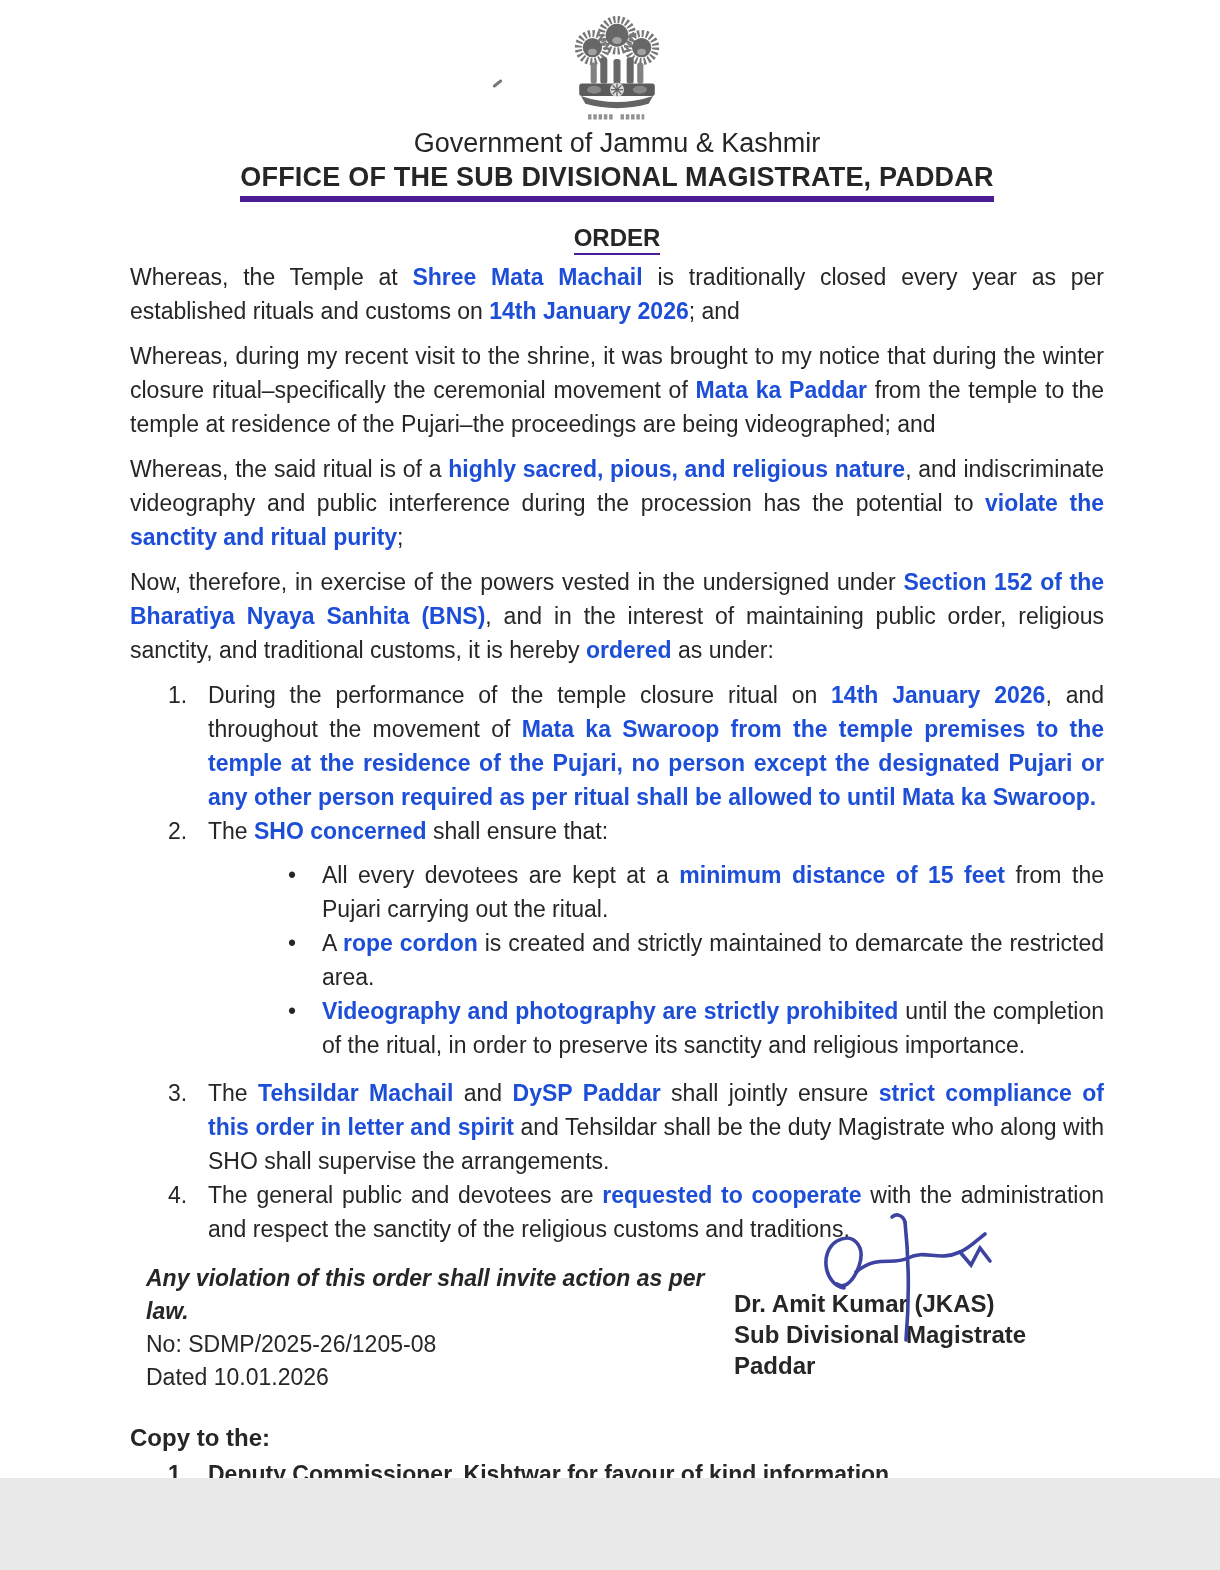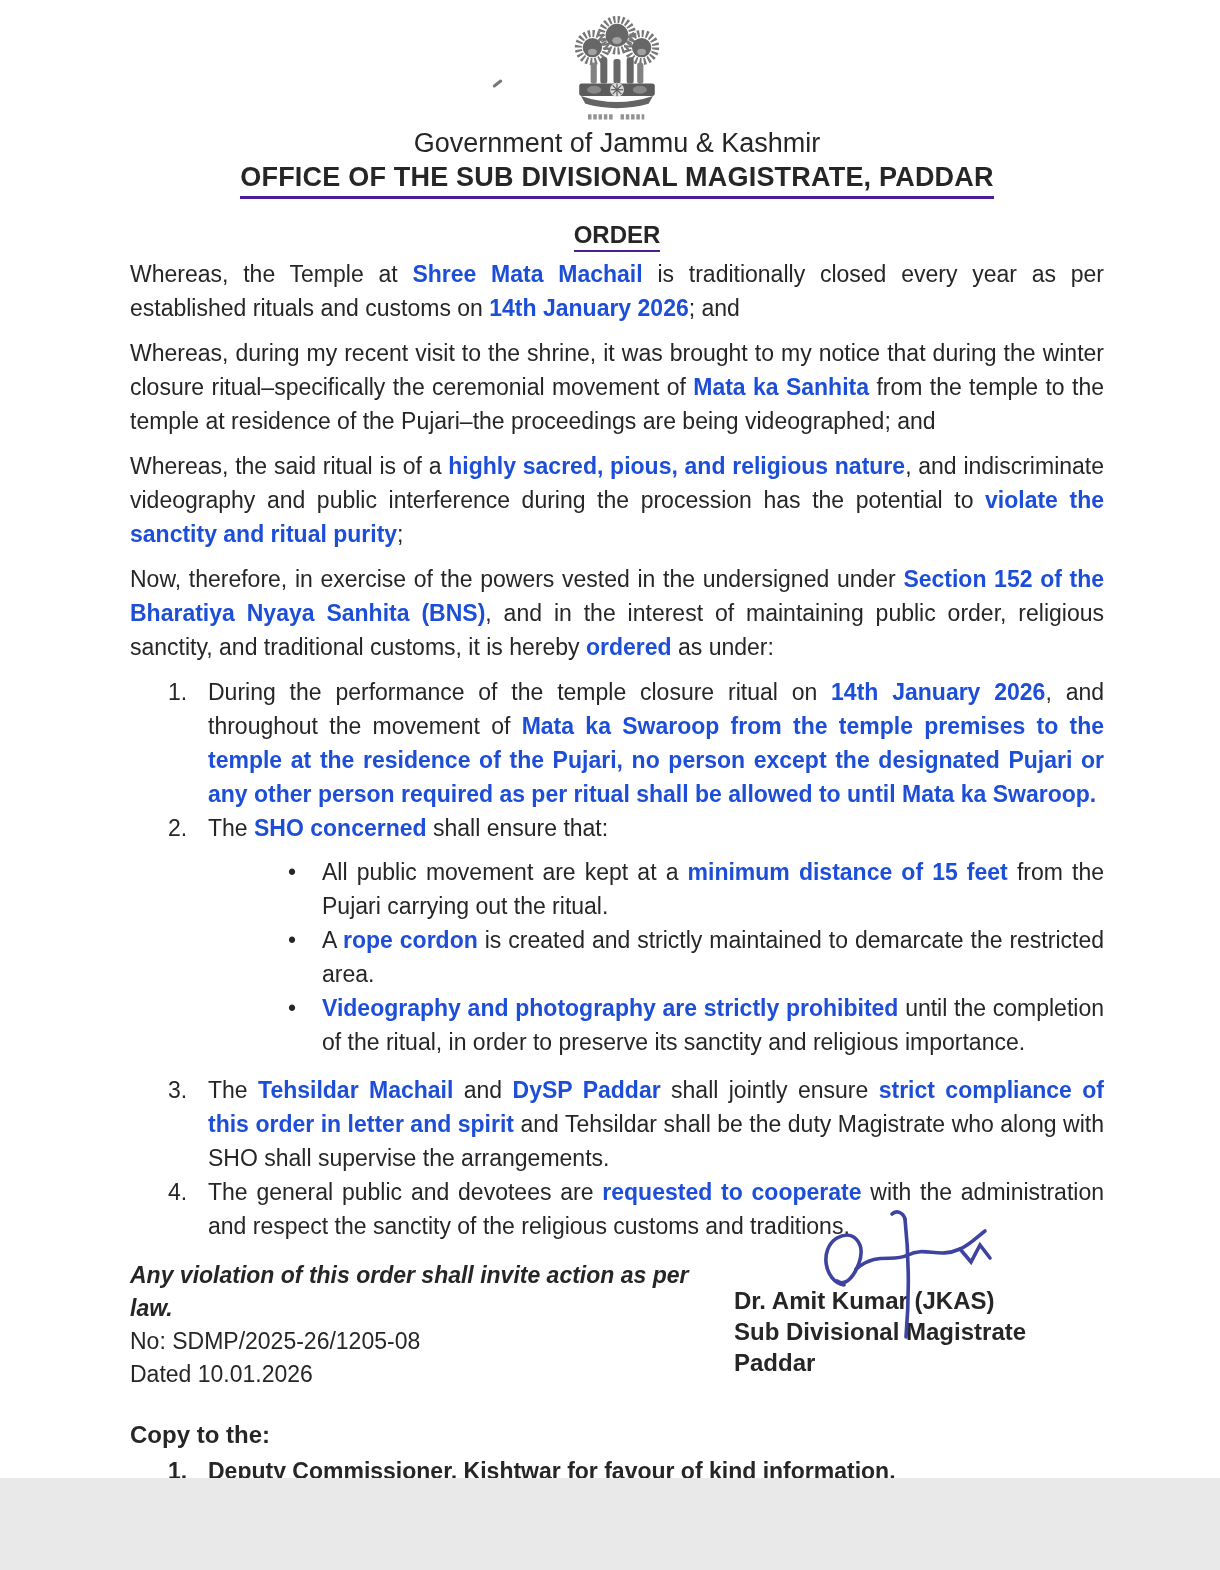--- a/index.html
+++ b/index.html
@@ -11,36 +11,36 @@
     filter:blur(.22px);
   }
   b{font-weight:700;color:#1d4ed8;}
   
   .letterhead{text-align:center;}
   .emblem{height:118px;line-height:0;}
   .emblem svg{width:132px;height:116px;filter:blur(.5px) grayscale(1) opacity(.92);}
   .scan-speck{position:absolute;left:492px;top:82px;width:11px;height:3px;background:#787878;transform:rotate(-38deg);border-radius:2px;}
   .govt-line{font-size:27px;line-height:31px;margin-top:2px;}
   .office-line{font-size:27px;font-weight:700;line-height:36px;letter-spacing:.2px;}
-  .ul{border-bottom:3px solid #4c1d95;padding-bottom:1px;display:inline-block;}
+  .ul{border-bottom:6px solid #4c1d95;padding-bottom:1px;display:inline-block;}
   .order-title{text-align:center;font-size:24px;font-weight:700;margin-top:22px;margin-bottom:5px;}
   .order-title .ul{border-bottom-width:2.5px;}
   
   .para{margin:0 0 11px 0;font-size:23px;line-height:34px;text-align:justify;}
   .olist{margin-top:3px;}
   .orow{display:flex;margin-left:38px;font-size:23px;line-height:34px;}
   .num{flex:0 0 40px;}
   .otext{flex:1;text-align:justify;}
   .otext.left{text-align:left;}
   .blist{margin:10px 0 14px 0;}
   .brow{display:flex;margin-left:158px;font-size:23px;line-height:34px;}
   .bmark{flex:0 0 34px;}
   .btext{flex:1;text-align:justify;}
   
-  .footer{display:flex;margin-top:16px;}
+  .footer{display:flex;margin-top:16px;margin-left:16px;}
   .f-left{flex:1;}
   .violation{font-size:23px;font-weight:700;font-style:italic;line-height:33px;}
   .orderno,.dated{font-size:23px;line-height:33px;}
   .f-right{position:relative;width:370px;text-align:left;font-weight:700;font-size:24px;line-height:31px;padding-top:26px;}
   .signature{position:absolute;top:-54px;left:70px;width:230px;height:140px;pointer-events:none;}
   
   .copyto{margin-top:26px;}
   .copy-head{font-size:24px;font-weight:700;line-height:36px;}
   .copyrow{font-weight:700;line-height:37px;}
 </style>
@@ -91,38 +91,38 @@
     </div>
   </header>
 
   <div class="order-title">
     <span class="ul">ORDER</span>
   </div>
 
   <section>
     <div id="preamble">
         <p class="para"><span>Whereas, the Temple at </span><b>Shree Mata Machail</b><span> is traditionally closed every year as per established rituals and customs on </span><b>14th January 2026</b><span>; and</span></p>
-        <p class="para"><span>Whereas, during my recent visit to the shrine, it was brought to my notice that during the winter closure ritual–specifically the ceremonial movement of </span><b>Mata ka Sanhita</b><span> from the temple to the temple at residence of the Pujari–the proceedings are being videographed; and</span></p>
+        <p class="para"><span>Whereas, during my recent visit to the shrine, it was brought to my notice that during the winter closure ritual–specifically the ceremonial movement of </span><b>Mata ka Paddar</b><span> from the temple to the temple at residence of the Pujari–the proceedings are being videographed; and</span></p>
         <p class="para"><span>Whereas, the said ritual is of a </span><b>highly sacred, pious, and religious nature</b><span>, and indiscriminate videography and public interference during the procession has the potential to </span><b>violate the sanctity and ritual purity</b><span>;</span></p>
         <p class="para"><span>Now, therefore, in exercise of the powers vested in the undersigned under </span><b>Section 152 of the Bharatiya Nyaya Sanhita (BNS)</b><span>, and in the interest of maintaining public order, religious sanctity, and traditional customs, it is hereby </span><b>ordered</b><span> as under:</span></p>
       </div>
     <div id="list1" class="olist">
         <div class="orow">
           <span class="num">1.</span>
           <div class="otext"><span>During the performance of the temple closure ritual on </span><b>14th January 2026</b><span>, and throughout the movement of </span><b>Mata ka Swaroop from the temple premises to the temple at the residence of the Pujari, no person except the designated Pujari or any other person required  as per ritual shall be allowed to until Mata ka Swaroop.</b></div>
         </div>
         <div class="orow">
           <span class="num">2.</span>
           <div class="otext"><span>The </span><b>SHO concerned</b><span> shall ensure that:</span></div>
         </div>
       </div>
     <div id="bullets" class="blist">
         <div class="brow">
           <span class="bmark">•</span>
-          <div class="btext"><span>All public movement are kept at a </span><b>minimum distance of 15 feet</b><span> from the Pujari carrying out the ritual.</span></div>
+          <div class="btext"><span>All every devotees are kept at a </span><b>minimum distance of 15 feet</b><span> from the Pujari carrying out the ritual.</span></div>
         </div>
         <div class="brow">
           <span class="bmark">•</span>
           <div class="btext"><span>A </span><b>rope cordon</b><span> is created and strictly maintained to demarcate the restricted area.</span></div>
         </div>
         <div class="brow">
           <span class="bmark">•</span>
           <div class="btext"><b>Videography and photography are strictly prohibited</b><span> until the completion of the ritual, in order to preserve its sanctity and religious importance.</span></div>
         </div>
       </div>

